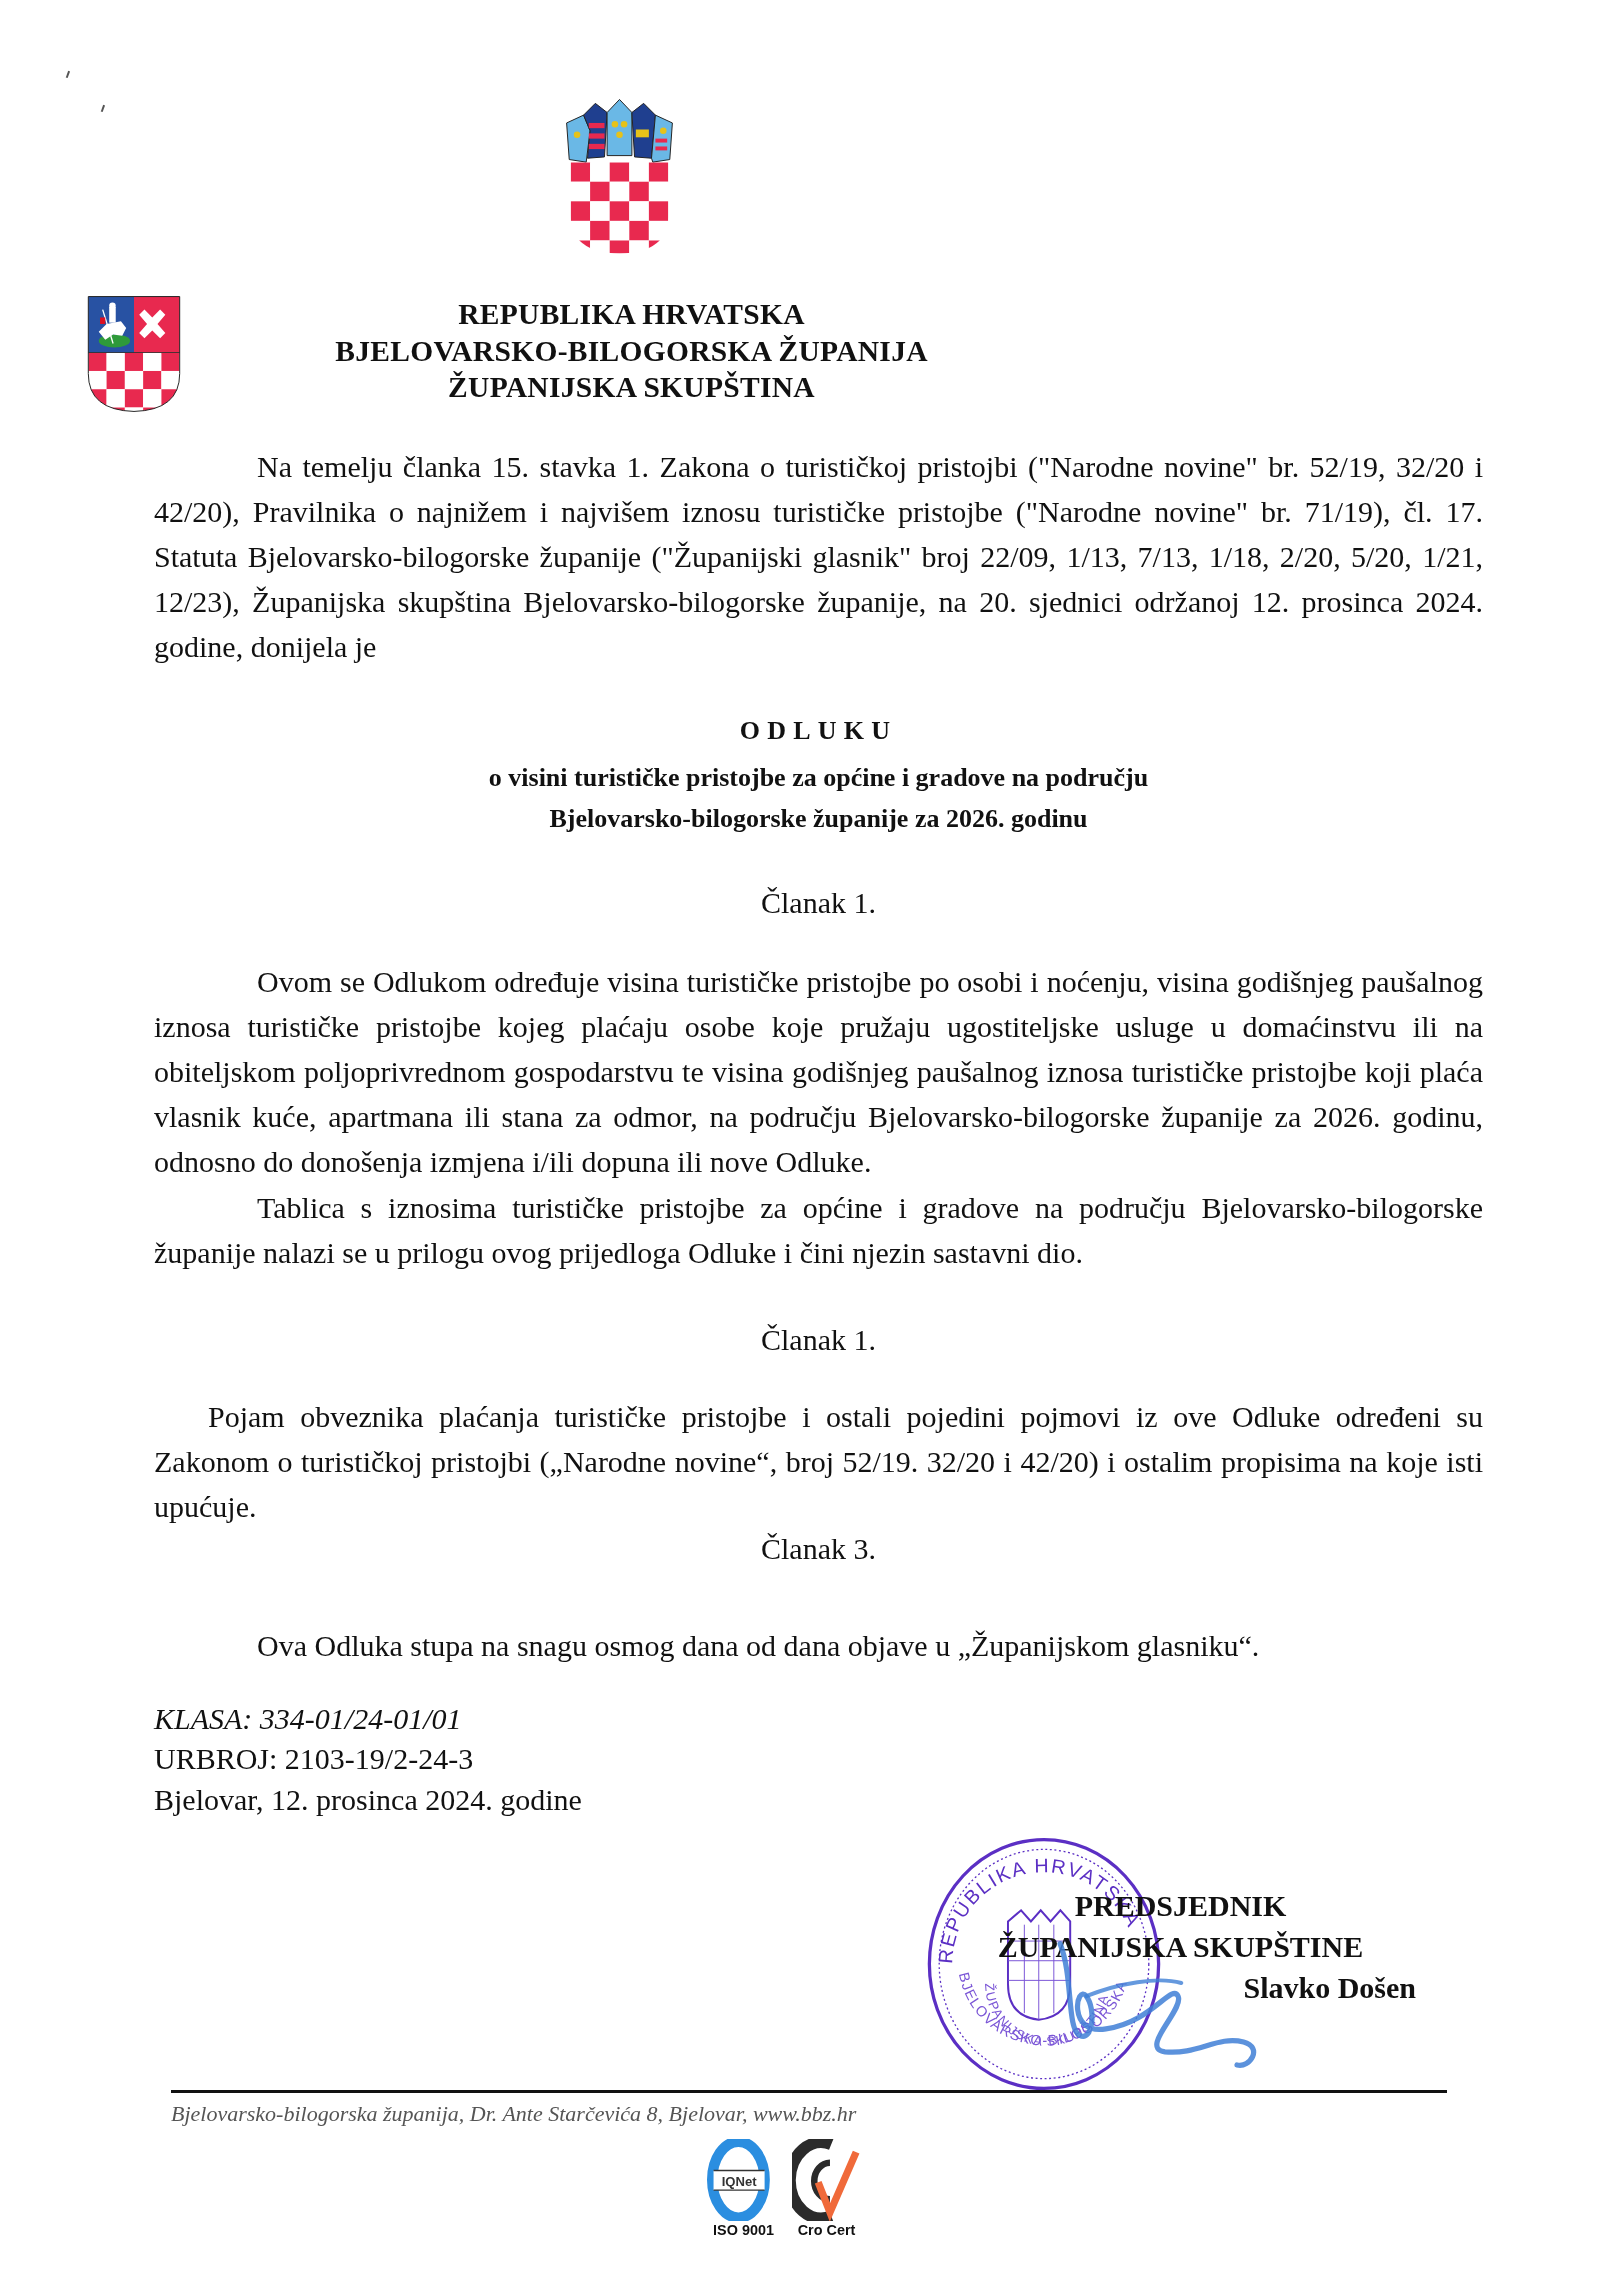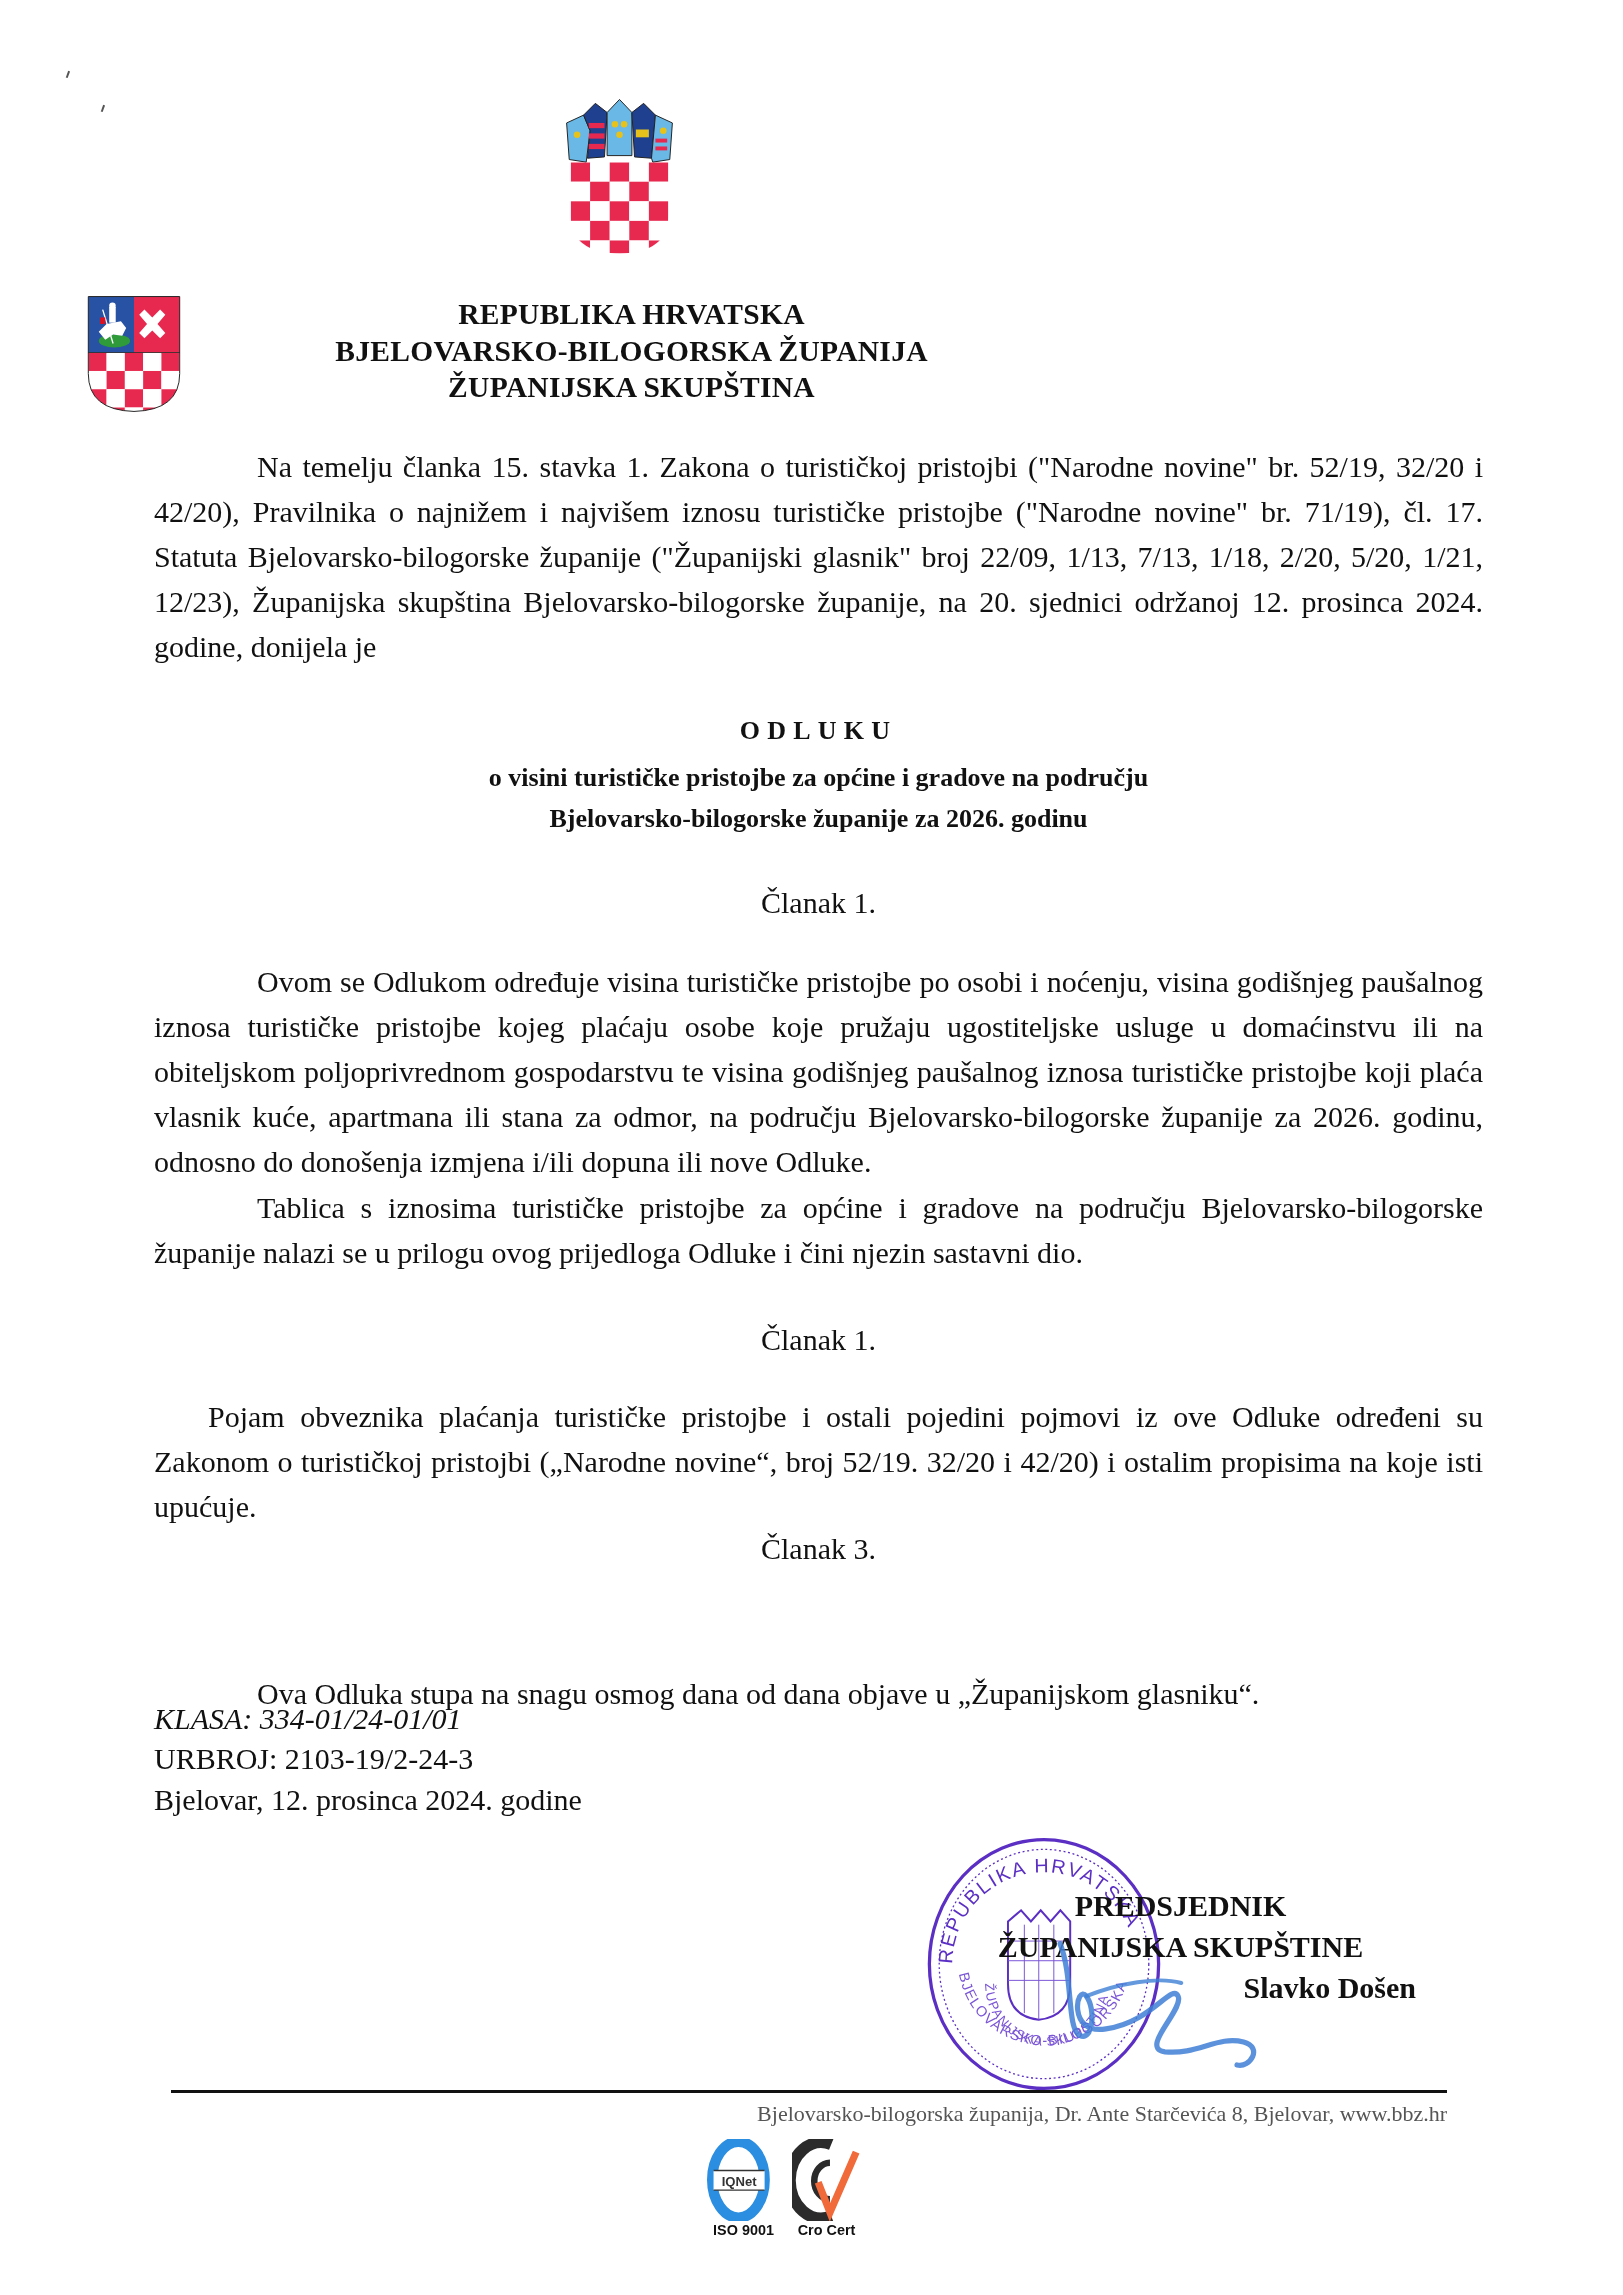--- a/index.html
+++ b/index.html
@@ -25,21 +25,21 @@
   #subtitle-2 { top: 798px; }
   .clanak { left: 154px; width: 1329px; text-align: center; font-size: 30px; line-height: 41px; }
 
   
   #signature { left: 945px; top: 1885px; width: 471px; text-align: center; font-weight: bold; font-size: 30px; line-height: 41px; z-index: 2; }
   #stamp { left: 913px; top: 1833px; width: 262px; height: 262px; z-index: 1; }
   #scribble { left: 1047px; top: 1937px; width: 249px; height: 151px; z-index: 3; }
 
   
   #footer-rule { left: 171px; top: 2090px; width: 1276px; height: 2.6px; background: #111; }
-  #footer-text { left: 171px; top: 2099px; width: 1276px; text-align: right; font-size: 22px; color: #555; line-height: 29px; }
+  #footer-text { left: 171px; top: 2099px; width: 1276px; text-align: left; font-size: 22px; color: #555; line-height: 29px; font-style: italic; }
   #iqnet-logo { left: 707px; top: 2139px; width: 72px; height: 82px; }
   #crocert-logo { left: 792px; top: 2139px; width: 72px; height: 82px; }
   .cert-caption { top: 2222px; font-size: 14.4px; font-weight: bold; color: #111; text-align: center; width: 79px; }
   #iso-caption { left: 704px; }
   #crocert-caption { left: 787px; }
 
   .speck { width: 2px; height: 6.5px; background: #555; transform: rotate(20deg); }
 </style>
 </head>
 <body>
@@ -153,21 +153,21 @@
 <div id="subtitle-2" class="abs title">Bjelovarsko-bilogorske županije za 2026. godinu</div>
 
 <div class="abs clanak" style="top:882px;">Članak 1.</div>
 <div class="abs para indent" style="top:959px;">Ovom se Odlukom određuje visina turističke pristojbe po osobi i noćenju, visina godišnjeg paušalnog iznosa turističke pristojbe kojeg plaćaju osobe koje pružaju ugostiteljske usluge u domaćinstvu ili na obiteljskom poljoprivrednom gospodarstvu te visina godišnjeg paušalnog iznosa turističke pristojbe koji plaća vlasnik kuće, apartmana ili stana za odmor, na području Bjelovarsko-bilogorske županije za 2026. godinu, odnosno do donošenja izmjena i/ili dopuna ili nove Odluke.</div>
 <div class="abs para indent" style="top:1185px;">Tablica s iznosima turističke pristojbe za općine i gradove na području Bjelovarsko-bilogorske županije nalazi se u prilogu ovog prijedloga Odluke i čini njezin sastavni dio.</div>
 
 <div class="abs clanak" style="top:1319px;">Članak 1.</div>
 <div class="abs para" style="top:1394px; text-indent:54px;">Pojam obveznika plaćanja turističke pristojbe i ostali pojedini pojmovi iz ove Odluke određeni su Zakonom o turističkoj pristojbi („Narodne novine“, broj 52/19. 32/20 i 42/20) i ostalim propisima na koje isti upućuje.</div>
 
 <div class="abs clanak" style="top:1528px;">Članak 3.</div>
-<div class="abs para" style="top:1623px; left:257px; width:1244px; text-align:left;margin-top:48px;">Ova Odluka stupa na snagu osmog dana od dana objave u „Županijskom glasniku“.</div>
+<div class="abs para" style="top:1623px; left:257px; width:1244px; text-align:left;">Ova Odluka stupa na snagu osmog dana od dana objave u „Županijskom glasniku“.</div>
 
 <div class="abs para" style="top:1698px; text-align:left; line-height:41px;font-style:italic;">KLASA: 334-01/24-01/01</div>
 <div class="abs para" style="top:1738px; text-align:left; line-height:41px;">URBROJ: 2103-19/2-24-3</div>
 <div class="abs para" style="top:1779px; text-align:left; line-height:41px;">Bjelovar, 12. prosinca 2024. godine</div>
 
 <svg id="stamp" class="abs" viewBox="0 0 400 400">
   <defs>
     <path id="stamp-arc-top" d="M60,200 A140,140 0 0,1 340,200"></path>
     <path id="stamp-arc-bot" d="M70,215 A132,132 0 0,0 330,215"></path>
     <path id="stamp-arc-inner" d="M110,230 A95,95 0 0,0 300,230"></path>

